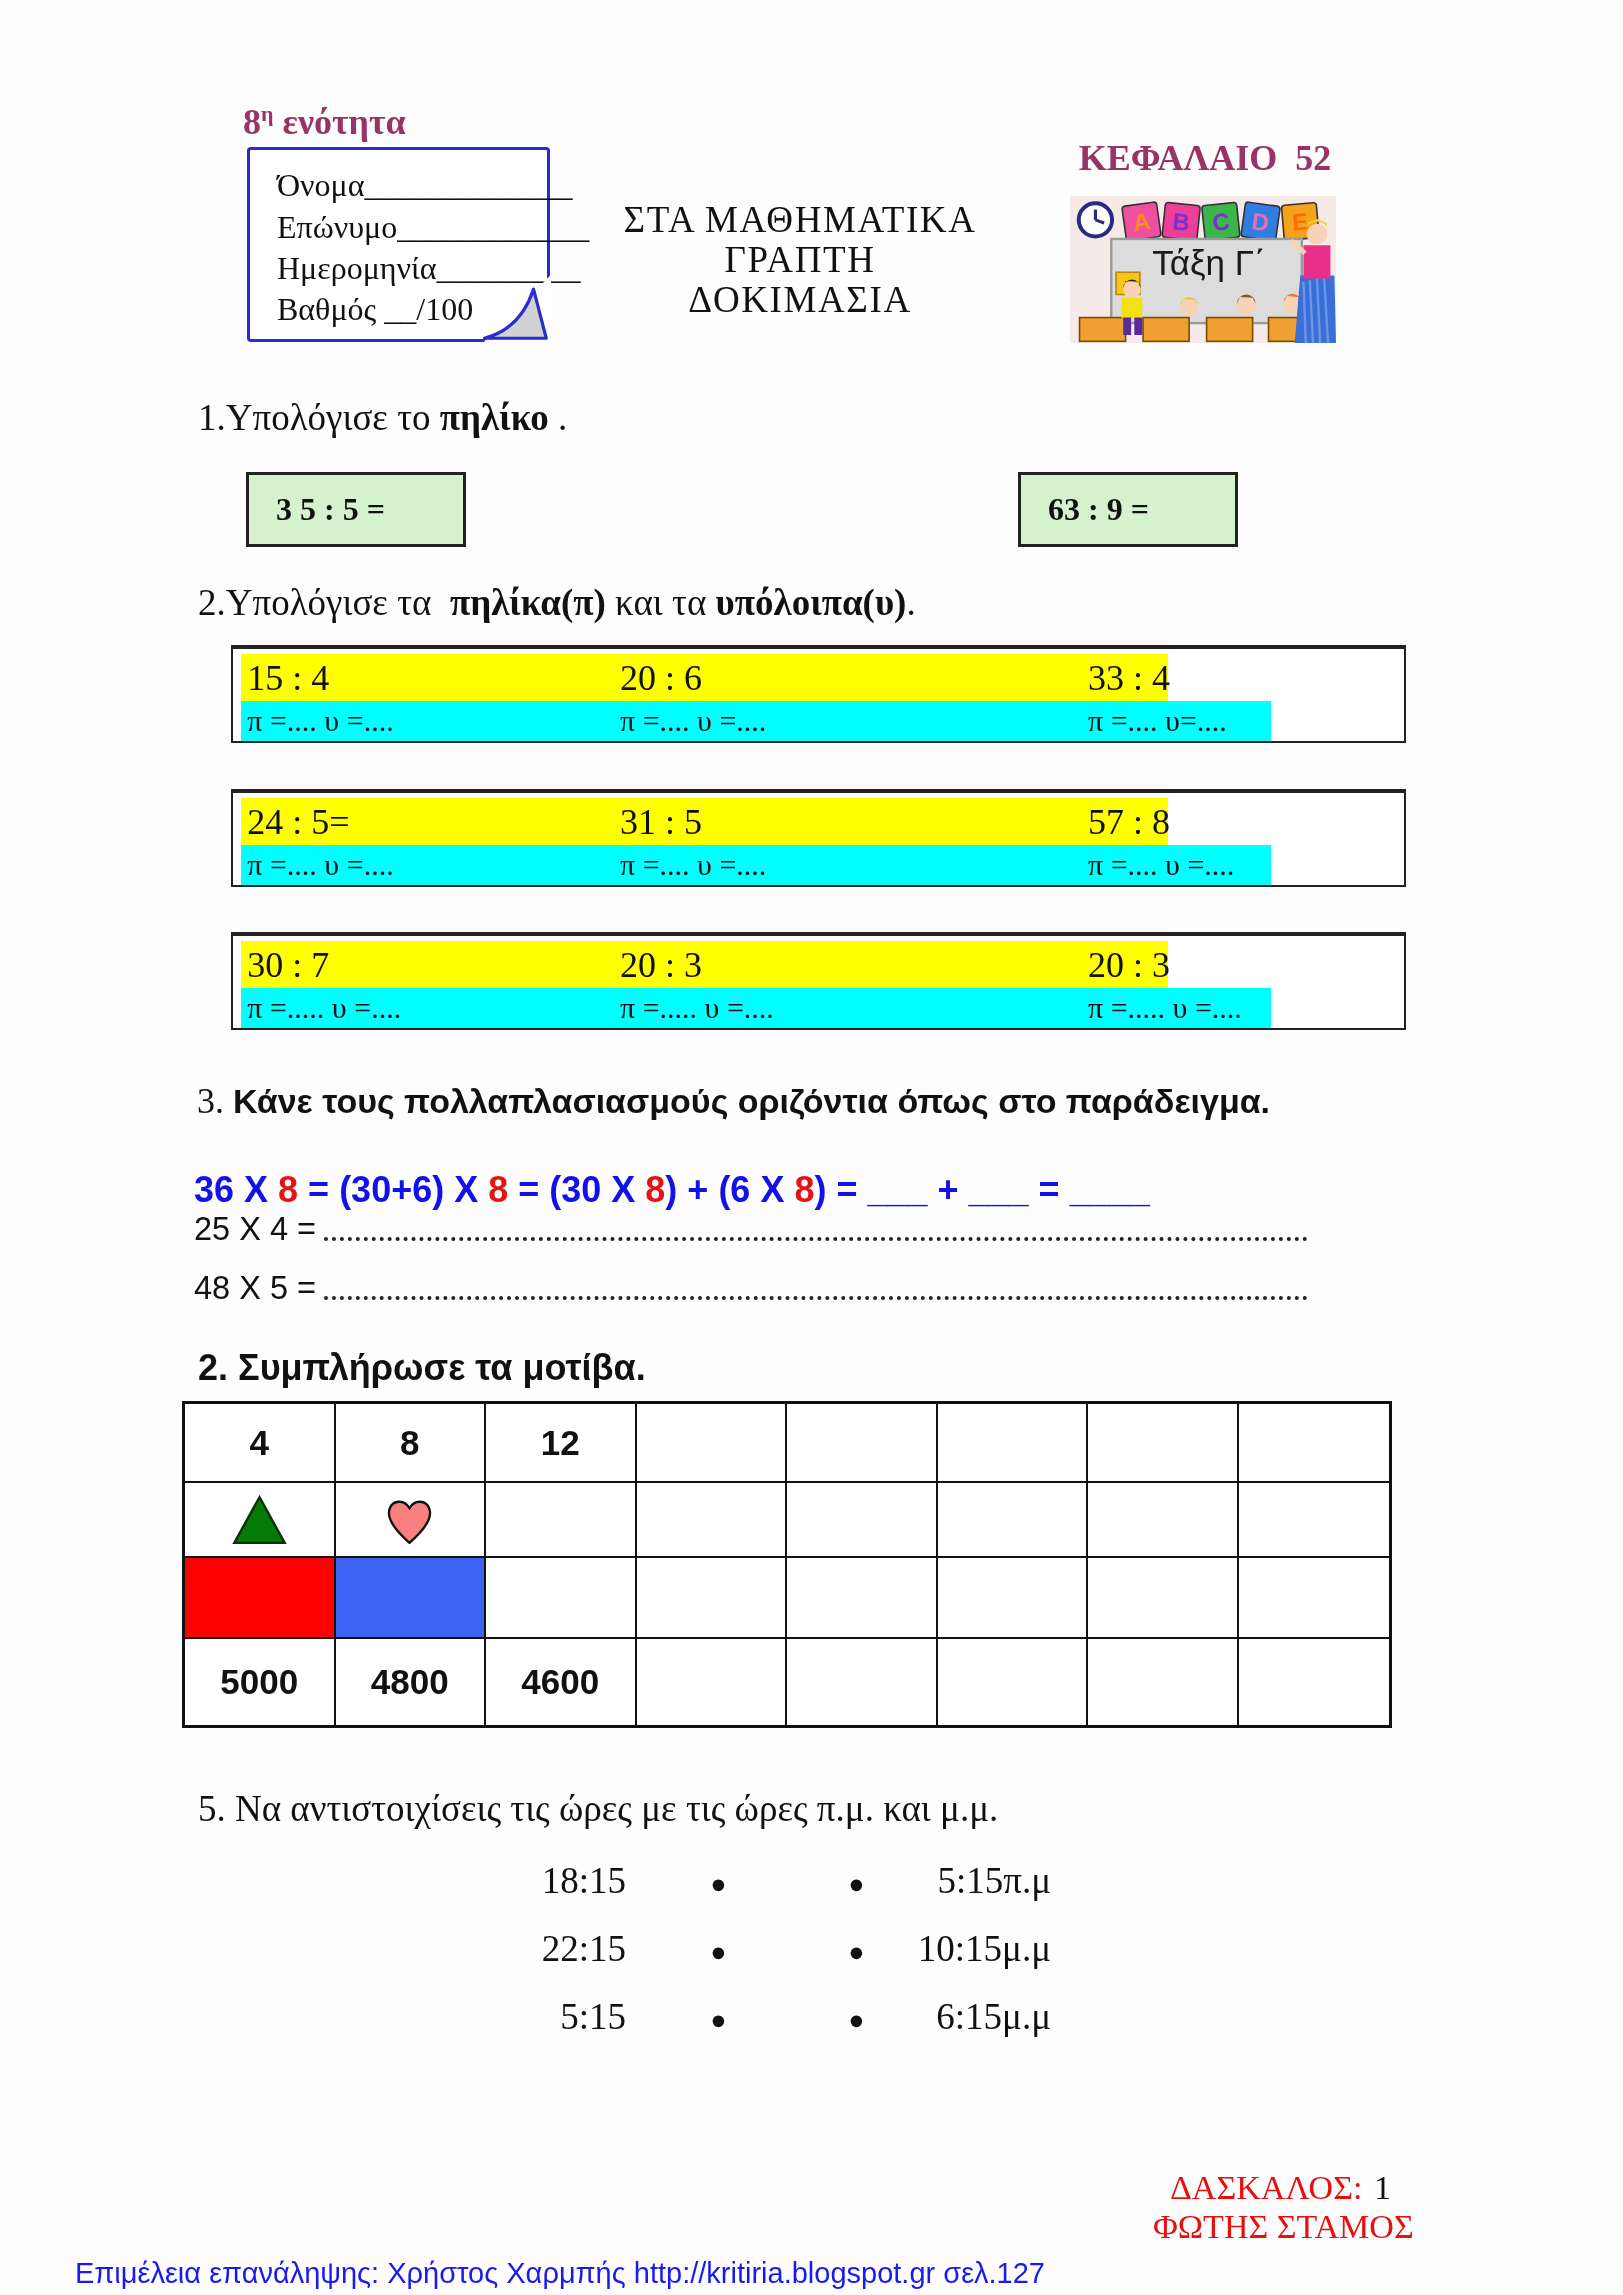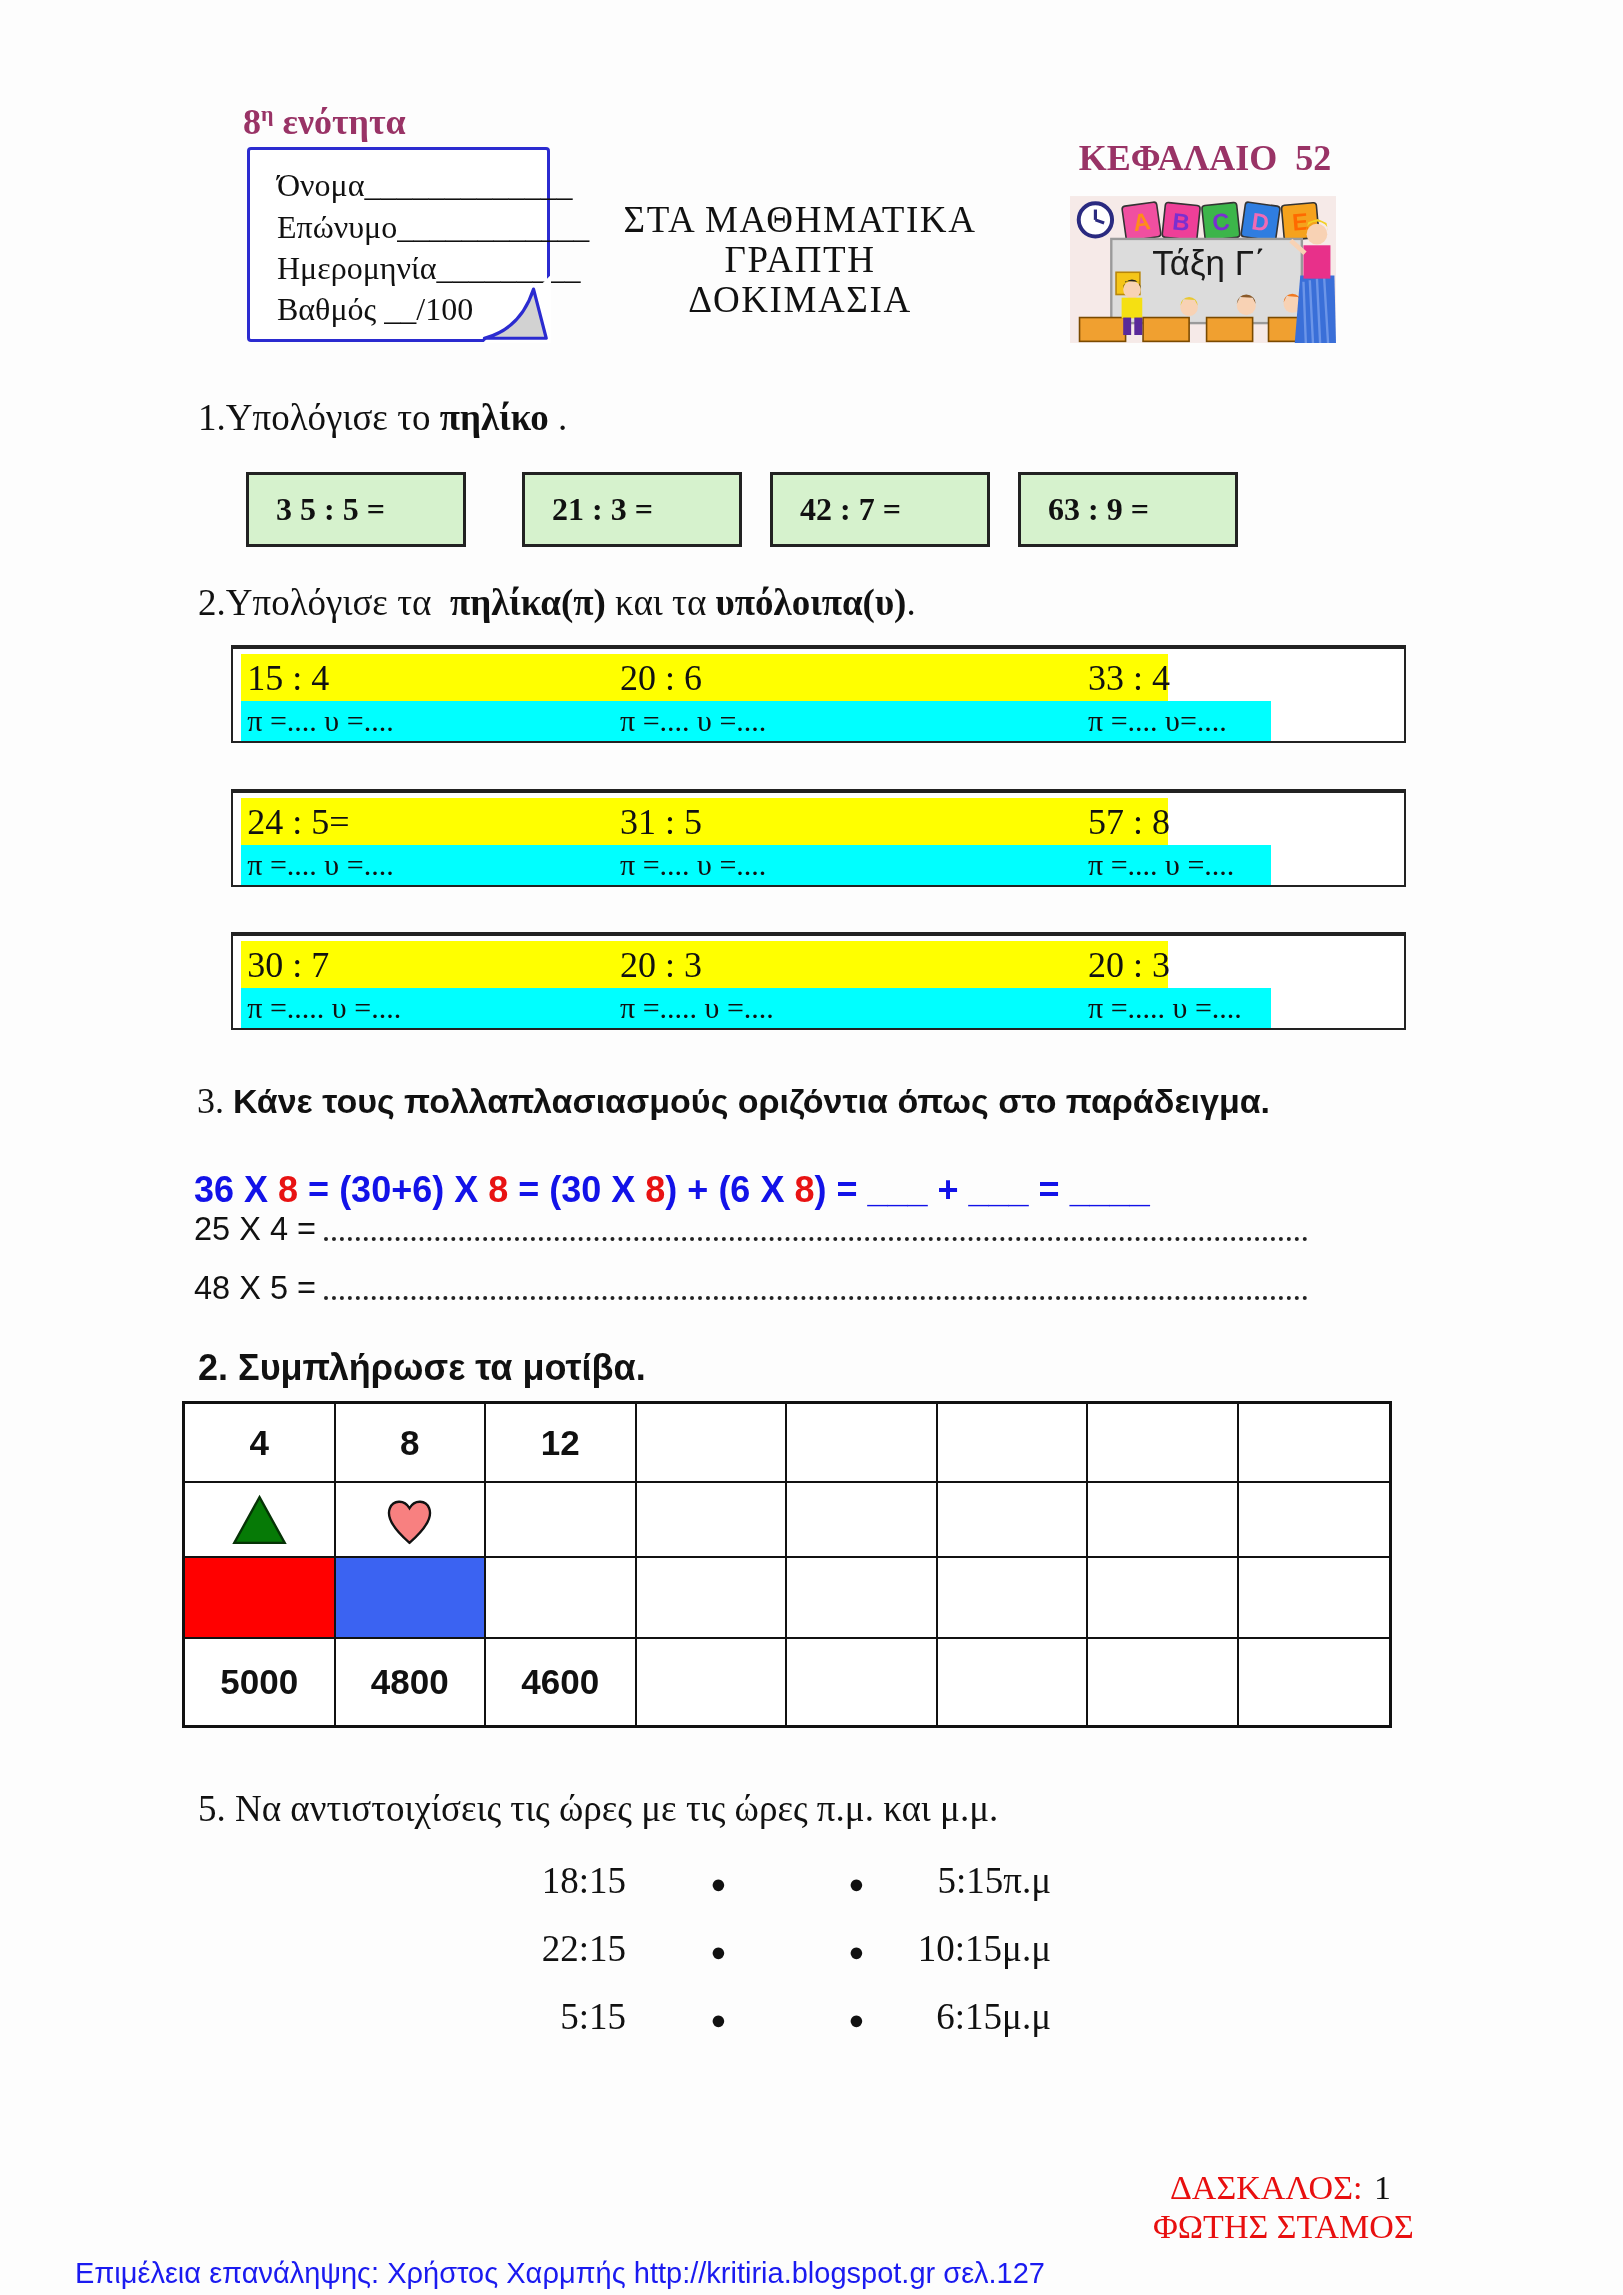--- a/index.html
+++ b/index.html
@@ -151,22 +151,20 @@
       <path d="M294 108 L297 185 M302 106 L306 185 M311 104 L315 185 M320 102 L325 185" stroke="#6c95e8" stroke-width="3" fill="none"></path>
       <rect x="294" y="62" width="34" height="42" fill="#e8308a"></rect>
       <circle cx="311" cy="48" r="13" fill="#f8d2b4"></circle>
       <path d="M297 44 a14 12 0 0 1 28 0 l-2 -10 -11 -5 -12 4 Z" fill="#f2d024"></path>
       <line x1="296" y1="72" x2="278" y2="56" stroke="#f8d2b4" stroke-width="6"></line>
     </g>
   </svg>
 
   <div class="abs ex1h"><span>1.Υπολόγισε το </span><b>πηλίκο</b><span> .</span></div>
   <div class="abs gbox" style="left:246px;">3 5 : 5 =</div>
-  <div class="abs gbox" style="left:522px;">21 : 3 =</div>
-  <div class="abs gbox" style="left:770px;">42 : 7 =</div>
   <div class="abs gbox" style="left:1018px;">63 : 9 =</div>
 
   <div class="abs ex2h"><span>2.Υπολόγισε τα  </span><b>πηλίκα(π)</b><span> και τα </span><b>υπόλοιπα(υ)</b><span>.</span></div>
 
   <div class="abs ex2box" style="top:645px;padding-left:36px;">
     <div class="yband">
       <span class="col0 dvt">15 : 4</span>
       <span class="col1 dvt">20 : 6</span>
       <span class="col2 dvt">33 : 4</span>
     </div>

